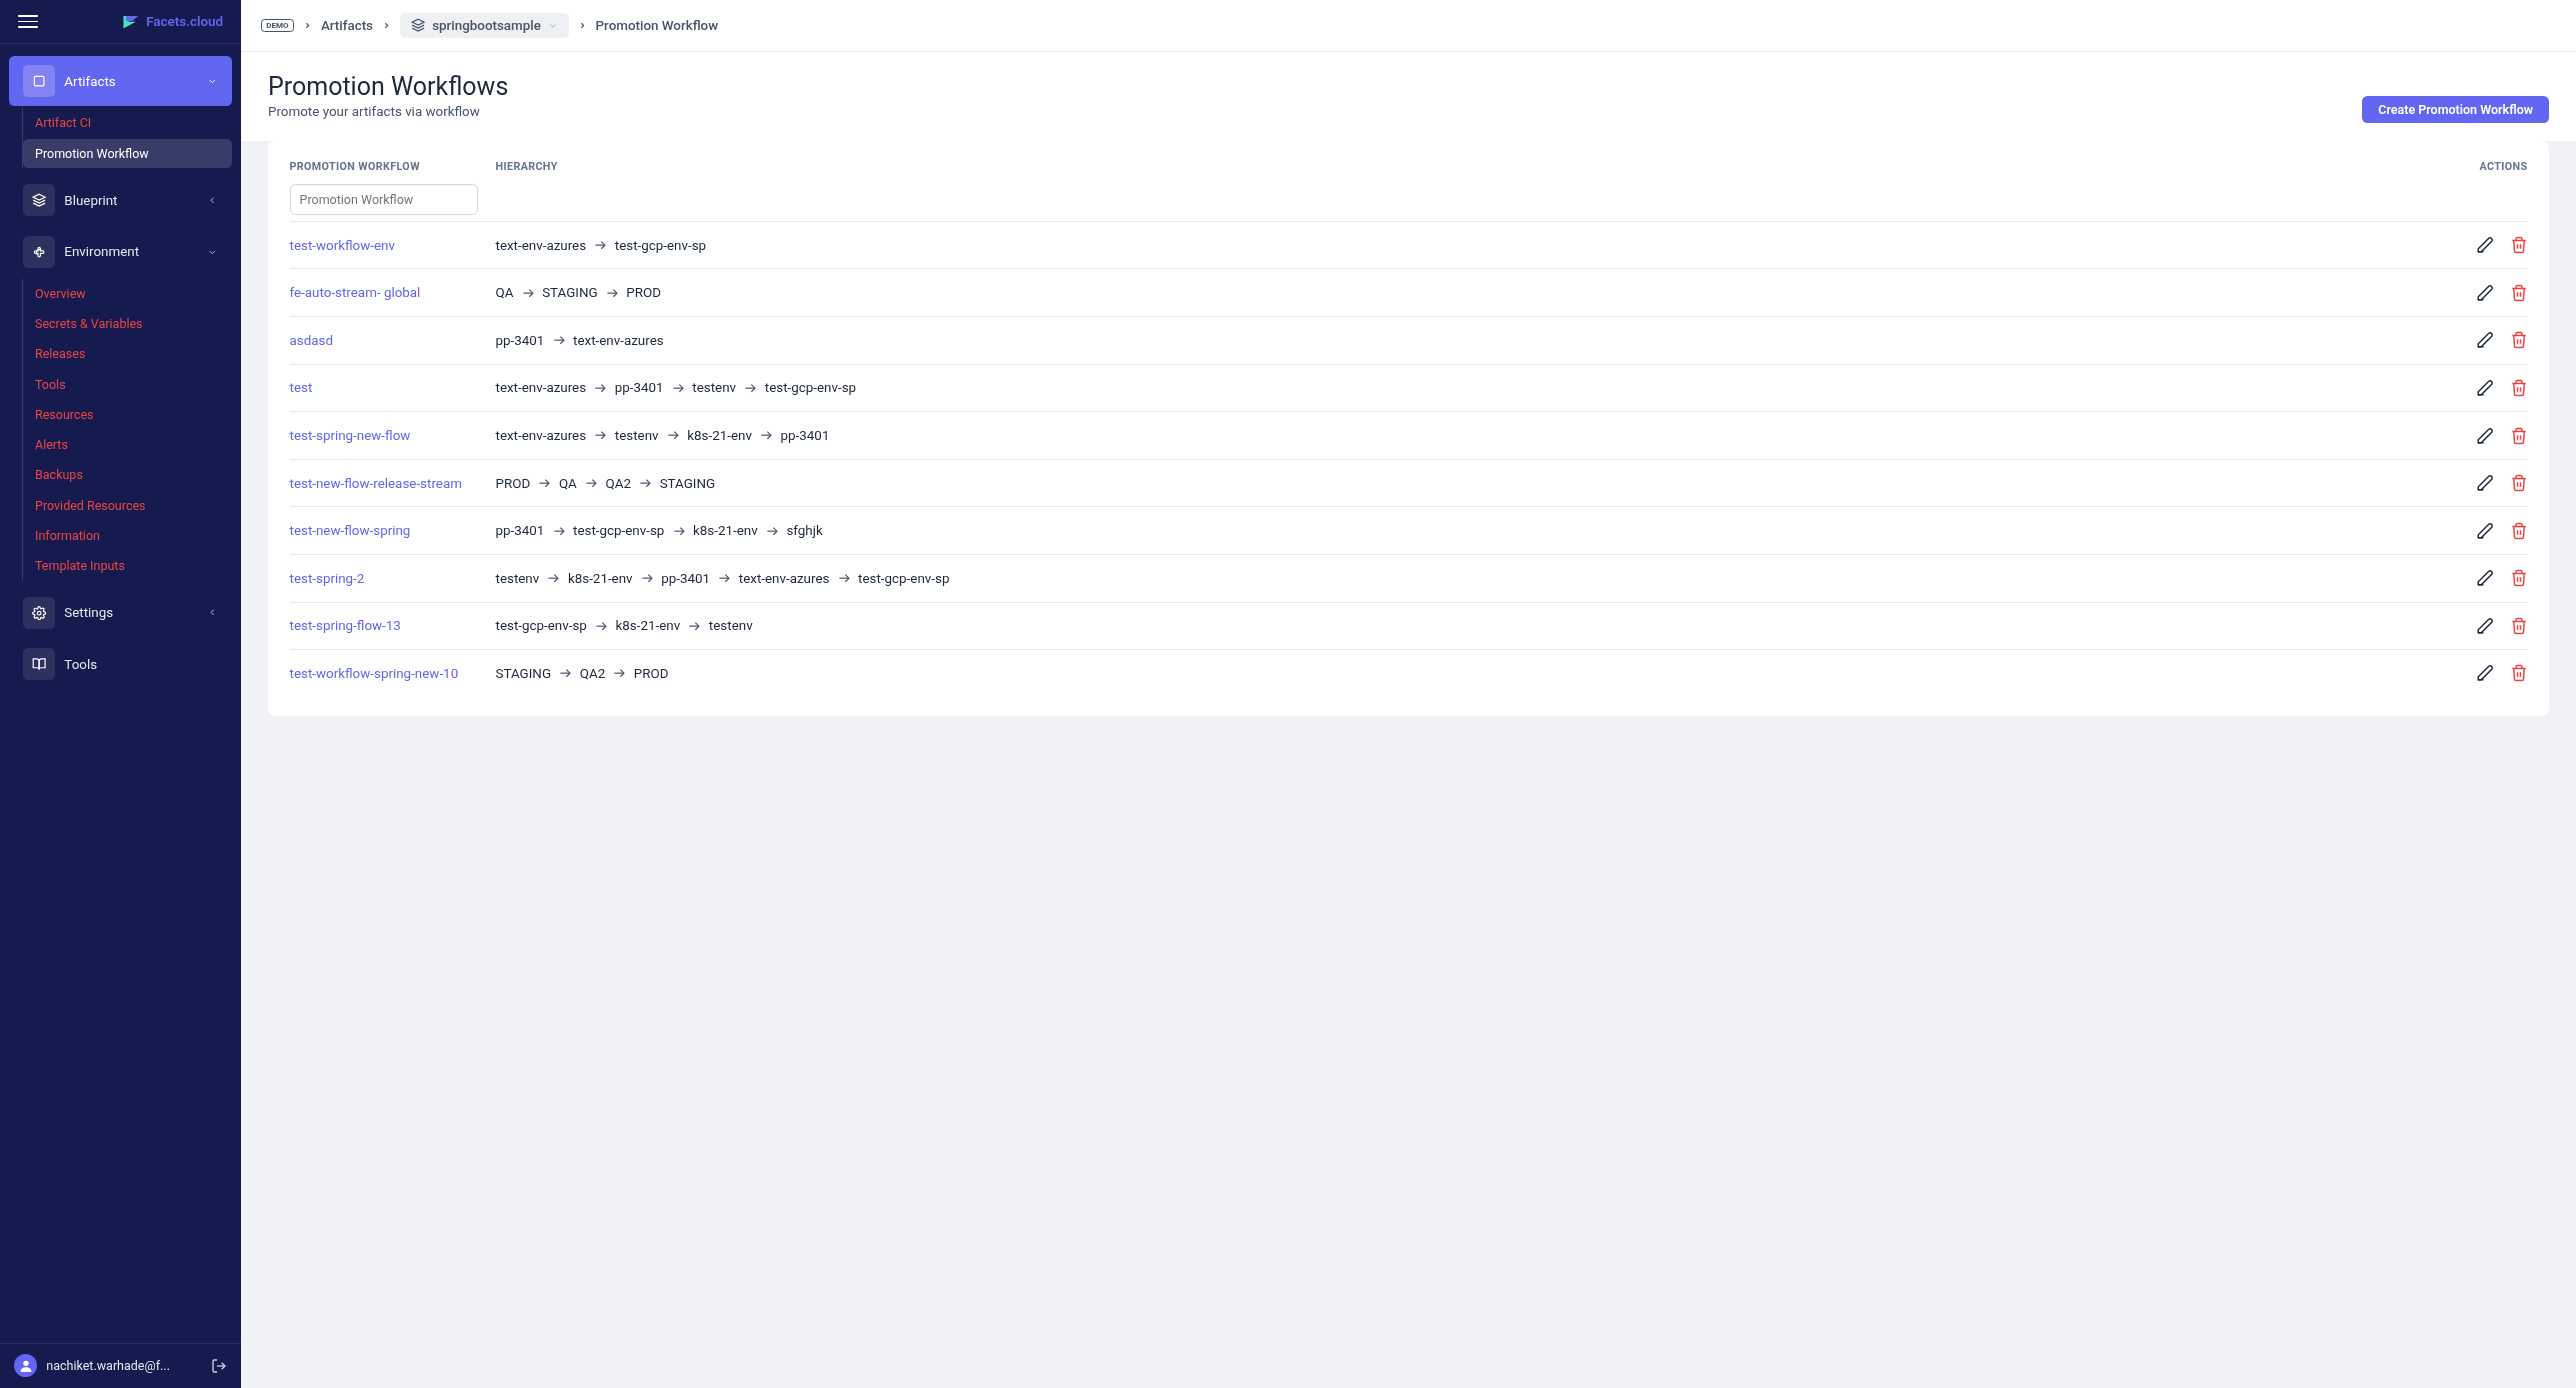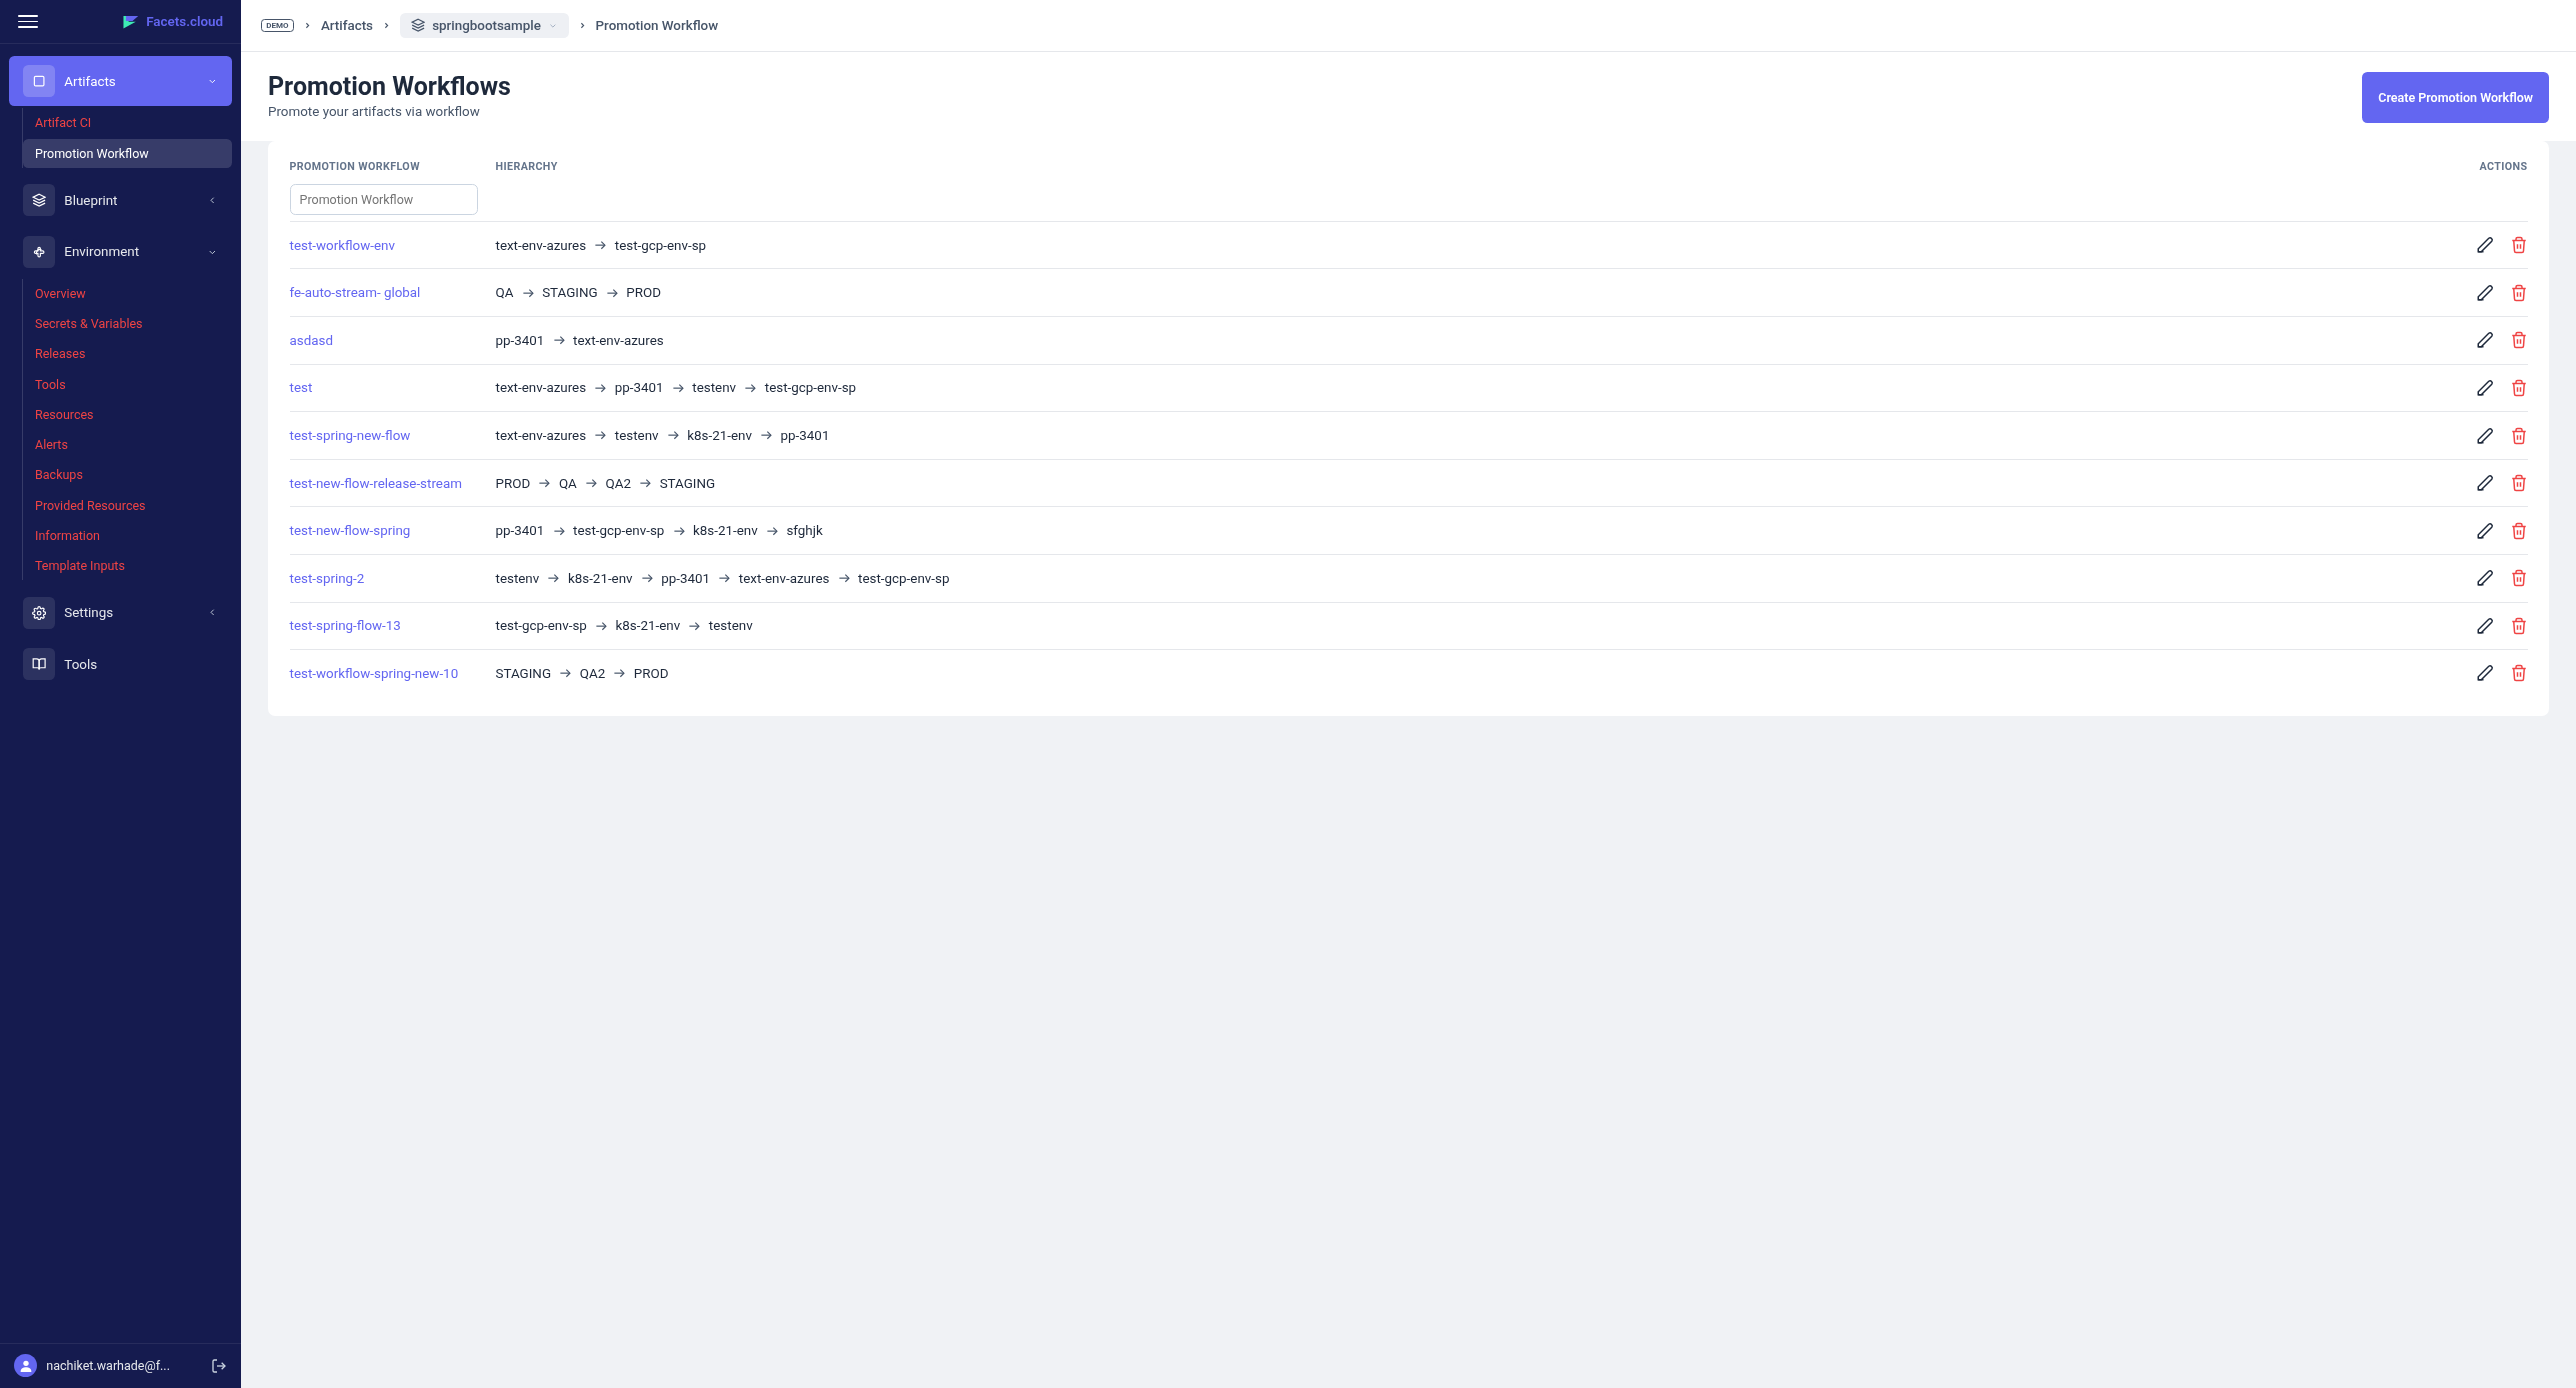--- a/index.html
+++ b/index.html
@@ -29,23 +29,23 @@
 .main { flex: 1; display: flex; flex-direction: column; background: #fff; overflow: hidden; }
 .breadcrumb-bar { height: 52px; display: flex; align-items: center; padding: 0 19.7px; border-bottom: 0.9px solid #e5e7eb; gap: 9px; }
 .bc-demo { border: 1.3px solid #475569; border-radius: 3.6px; padding: 1.8px 4.5px; font-size: 8px; font-weight: 700; color: #475569; line-height: 1; }
 .bc-sep { color: #475569; font-size: 11.6px; }
 .bc-link { color: #475569; font-size: 13.4px; font-weight: 500; cursor: pointer; }
 .bc-dropdown { display: flex; align-items: center; gap: 7.2px; background: #eef0f4; padding: 5.4px 10.7px; border-radius: 5.4px; cursor: pointer; }
 .bc-dropdown .bc-icon { color: #475569; }
 .bc-dropdown .bc-text { color: #475569; font-size: 13.4px; font-weight: 500; }
 .bc-current { color: #475569; font-size: 13.4px; font-weight: 500; }
 .page-header { padding: 19.7px 27px 18px; display: flex; align-items: flex-start; justify-content: space-between; background: #fff; }
-.page-title { font-size: 25px; font-weight: 700; color: #1e293b; margin-bottom: 3.6px; }
+.page-title { font-size: 25px; font-weight: 400; color: #1e293b; margin-bottom: 3.6px; }
 .page-subtitle { font-size: 13.4px; color: #475569; }
-.btn-primary { background: #6366f1; color: #fff; border: none; padding: 18px 16px; border-radius: 5.4px; font-size: 12.5px; font-weight: 600; cursor: pointer; }
+.btn-primary { background: #6366f1; color: #fff; border: none; padding: 6px 16px; border-radius: 5.4px; font-size: 12.5px; font-weight: 600; cursor: pointer; margin-top: 24px; }
 .content { flex: 1; padding: 0 27px 27px; overflow-y: auto; background: #f0f2f5; }
 .table-card { background: #fff; border-radius: 7.2px; padding: 19.7px 21.5px; }
 .table-header { display: flex; margin-bottom: 10.7px; }
 .th { font-size: 10.7px; font-weight: 700; color: #64748b; letter-spacing: 0.4px; }
 .th-workflow { width: 206px; }
 .th-hierarchy { flex: 1; }
 .th-actions { width: 107px; text-align: right; }
 .filter-row { margin-bottom: 5.4px; }
 .filter-input { width: 188px; padding: 7.2px 9px; border: 0.9px solid #cbd5e1; border-radius: 5.4px; font-size: 12.5px; color: #64748b; }
 .table-body { }

